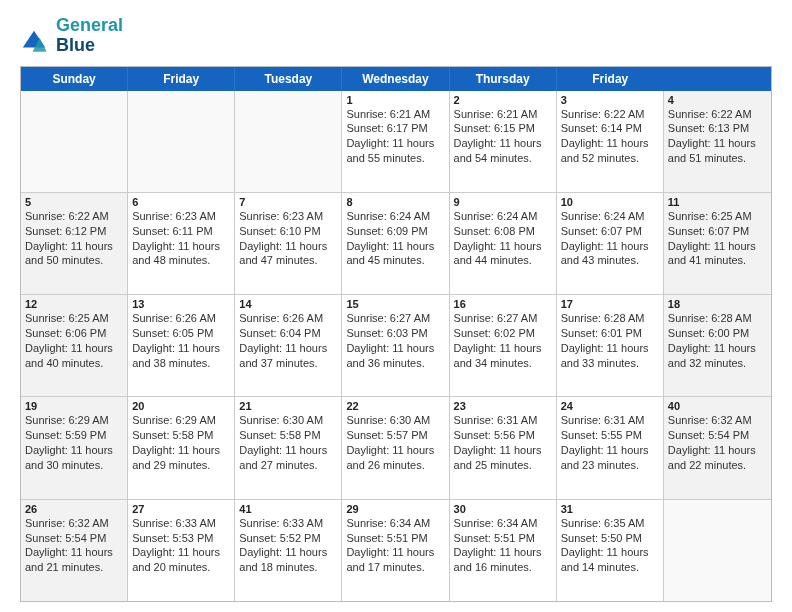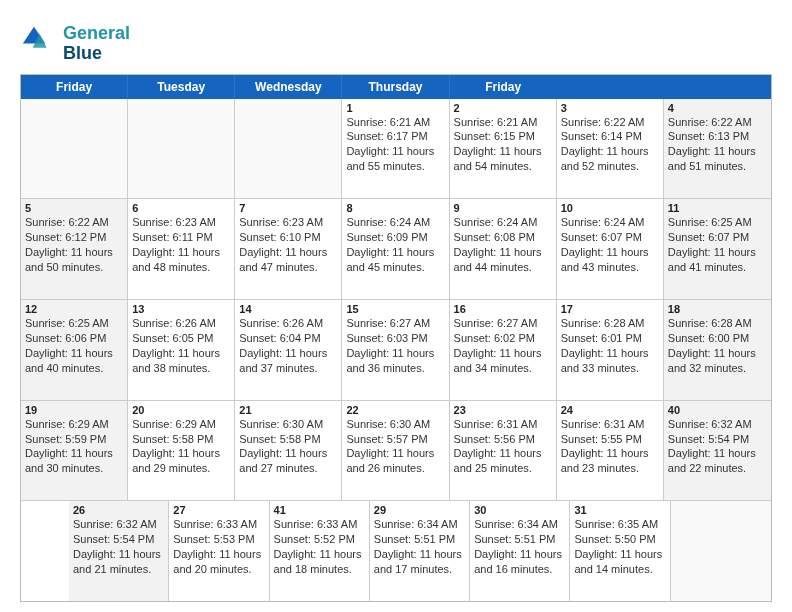--- a/index.html
+++ b/index.html
@@ -18,23 +18,22 @@
       flex-direction: column;
     }
     .header {
       display: flex;
       justify-content: space-between;
       align-items: flex-start;
       margin-bottom: 10px;
     }
     .logo {
       display: flex;
-      align-items: flex-start;
-      gap: 15px;
-      margin-top: 8px;
+      align-items: flex-end;
+      gap: 8px;
     }
     .logo-text {
       font-size: 18px;
       font-weight: bold;
       color: #1a1a2e;
       line-height: 1.1;
     }
     .logo-text span {
       color: #2196a8;
     }
@@ -79,21 +78,21 @@
       flex: 1;
       display: flex;
       flex-direction: column;
     }
     .cal-row {
       display: grid;
       grid-template-columns: repeat(7, 1fr);
       flex: 1;
       border-bottom: 1px solid #ccc;
     }
-    .cal-row:last-child { border-bottom: none; margin-left: 48px; }
+    .cal-row:last-child { border-bottom: none; }
     .cal-cell {
       border-right: 1px solid #ccc;
       padding: 3px 4px 2px 4px;
       font-size: 9.5px;
       color: #333;
       vertical-align: top;
       background: #fff;
       min-height: 0;
     }
     .cal-cell:last-child { border-right: none; }
@@ -131,20 +130,21 @@
       </div>
     </div>
     <div class="title-area">
       <div class="month-title"></div>
       <div class="location-title"></div>
     </div>
   </div>
 
   <div class="calendar outer-border">
     <div class="cal-header">
+    <div class="cal-header-cell">Sunday</div>
         <div class="cal-header-cell">Friday</div>
         <div class="cal-header-cell">Tuesday</div>
         <div class="cal-header-cell">Wednesday</div>
         <div class="cal-header-cell">Thursday</div>
         <div class="cal-header-cell">Friday</div>
       </div>
     <div class="cal-body">
     <div class="cal-row">
           <div class="cal-cell empty"></div>
           <div class="cal-cell empty"></div>

